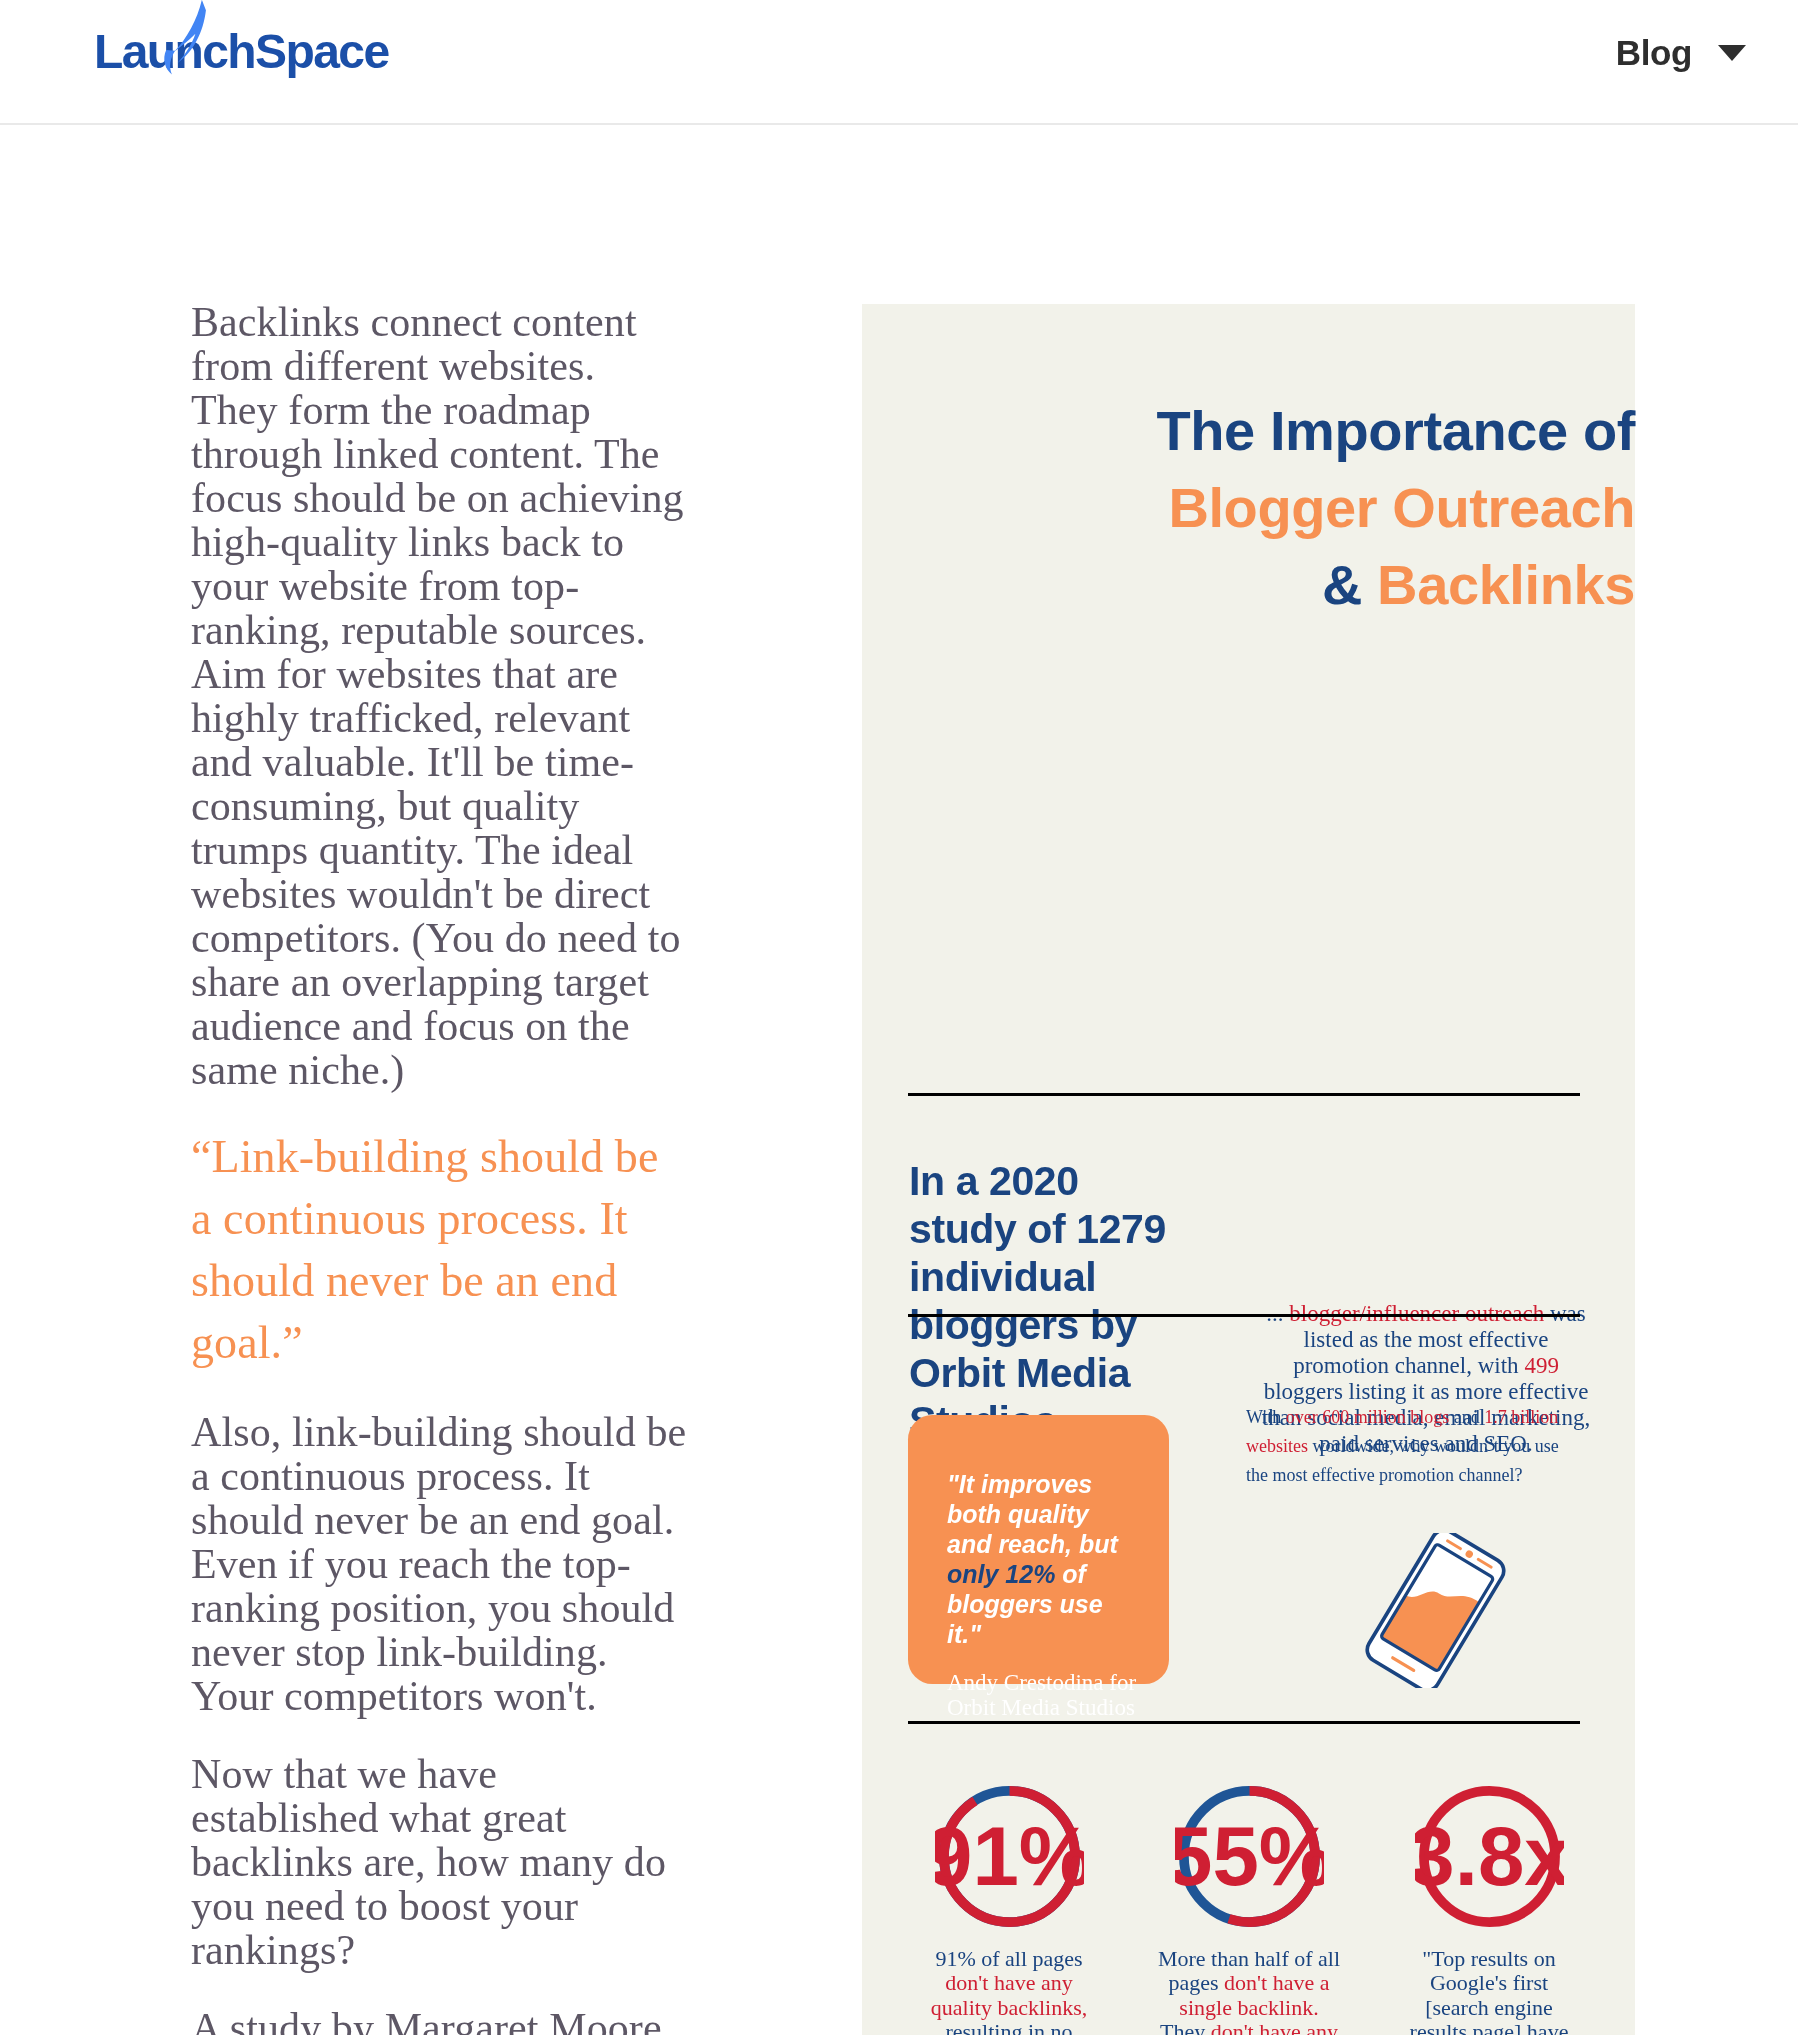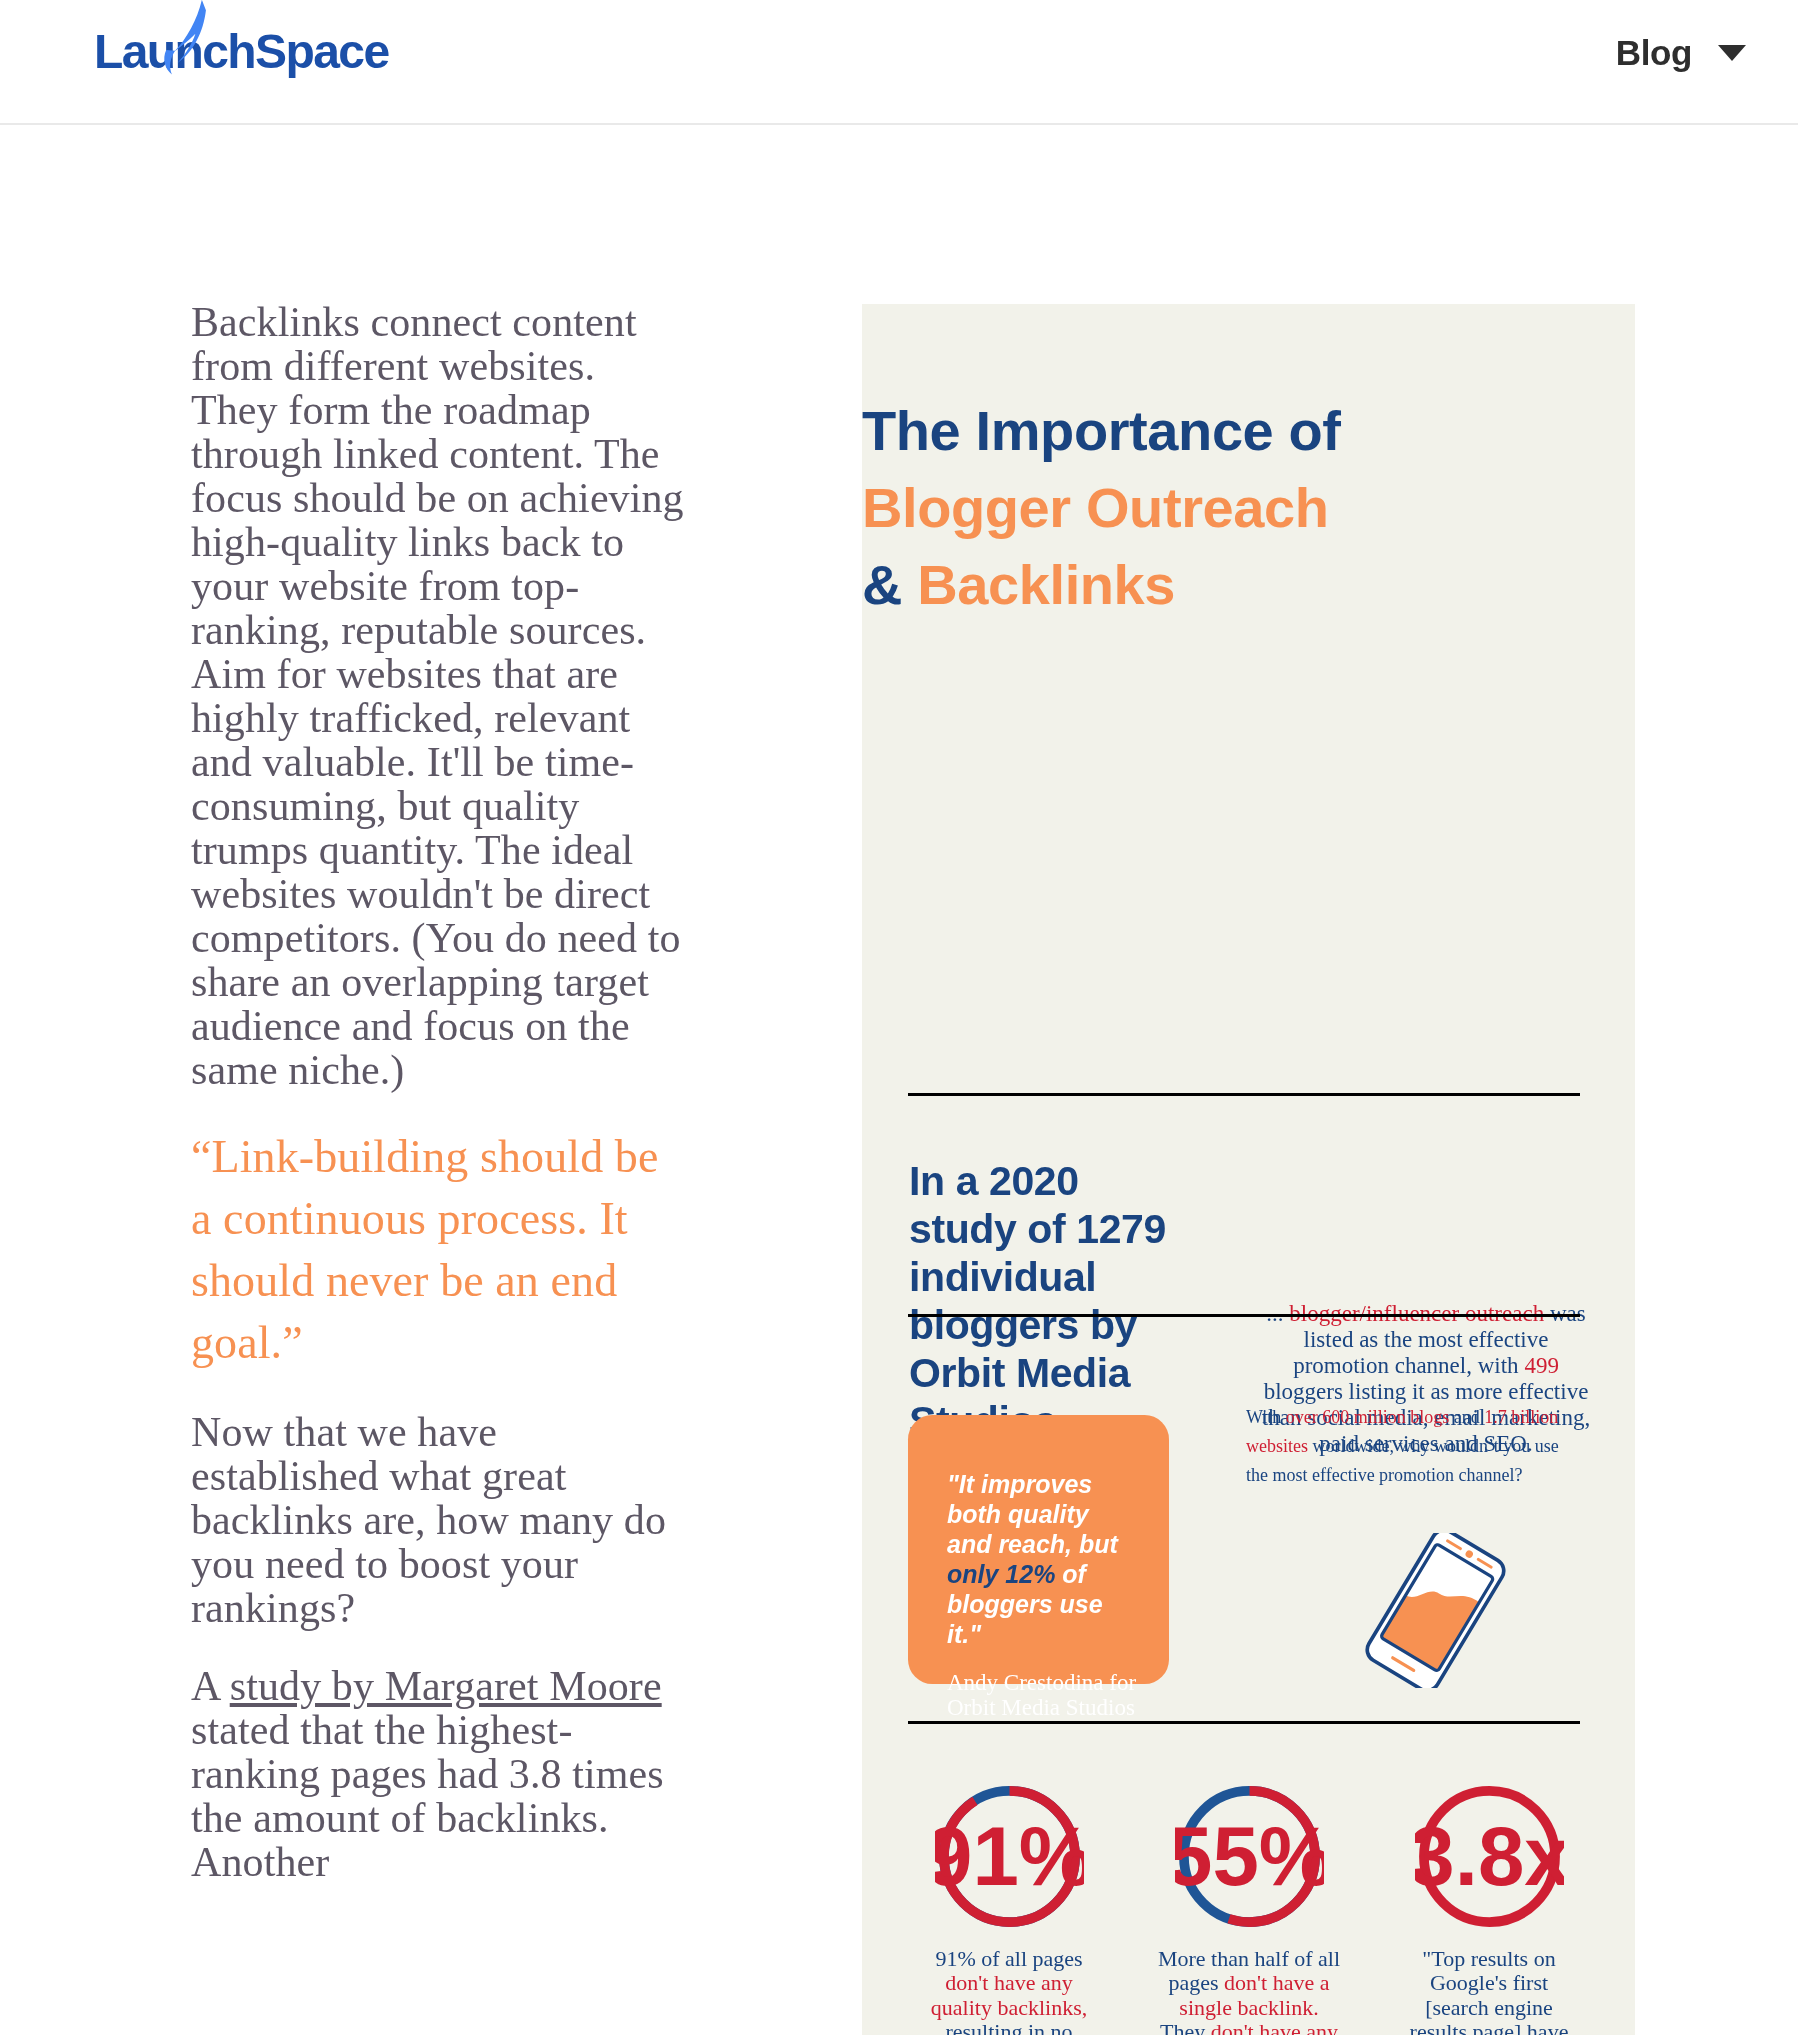--- a/index.html
+++ b/index.html
@@ -80,21 +80,21 @@
     position:absolute;
     left:862px; top:179px;
     width:773px; height:2157px;
     background:#f2f2ea;
     box-sizing:border-box;
   }
   .ig-inner { position:relative; width:100%; height:100%; }
 
   .ig-title {
     position:absolute; left:0; right:0; top:88px;
-    text-align:left;
+    text-align:right;
     font-family:"Liberation Sans", sans-serif;
     font-weight:bold;
     font-size:56px;
     line-height:77px;
     letter-spacing:-0.4px;
   }
   .ig-title .l1 { color:#1a4480; display:block; }
   .ig-title .l2 { color:#f79152; display:block; }
   .ig-title .l3 { display:block; }
   .ig-title .amp { color:#1a4480; }
@@ -201,20 +201,21 @@
     <span class="nav-blog">Blog</span>
     <span class="caret"></span>
   </div>
 </div>
 
 <div class="page-body">
 
   <div class="article-col">
     <p>Backlinks connect content from different websites. They form the roadmap through linked content. The focus should be on achieving high-quality links back to your website from top-ranking, reputable sources. Aim for websites that are highly trafficked, relevant and valuable. It'll be time-consuming, but quality trumps quantity. The ideal websites wouldn't be direct competitors. (You do need to share an overlapping target audience and focus on the same niche.)</p>
     <p class="pullquote">“Link-building should be a continuous process. It should never be an end goal.”</p>
+    <p>Also, link-building should be a continuous process. It should never be an end goal. Even if you reach the top-ranking position, you should never stop link-building. Your competitors won't.</p>
     <p>Now that we have established what great backlinks are, how many do you need to boost your rankings?</p>
     <p><span>A </span><span class="lnk">study by Margaret Moore</span><span> stated that the highest-ranking pages had 3.8 times the amount of backlinks. Another </span></p>
   </div>
 
   <div class="infographic">
     <div class="ig-inner">
 
       <div class="ig-title">
         <span class="l1">The Importance of</span>
         <span class="l2">Blogger Outreach</span>

